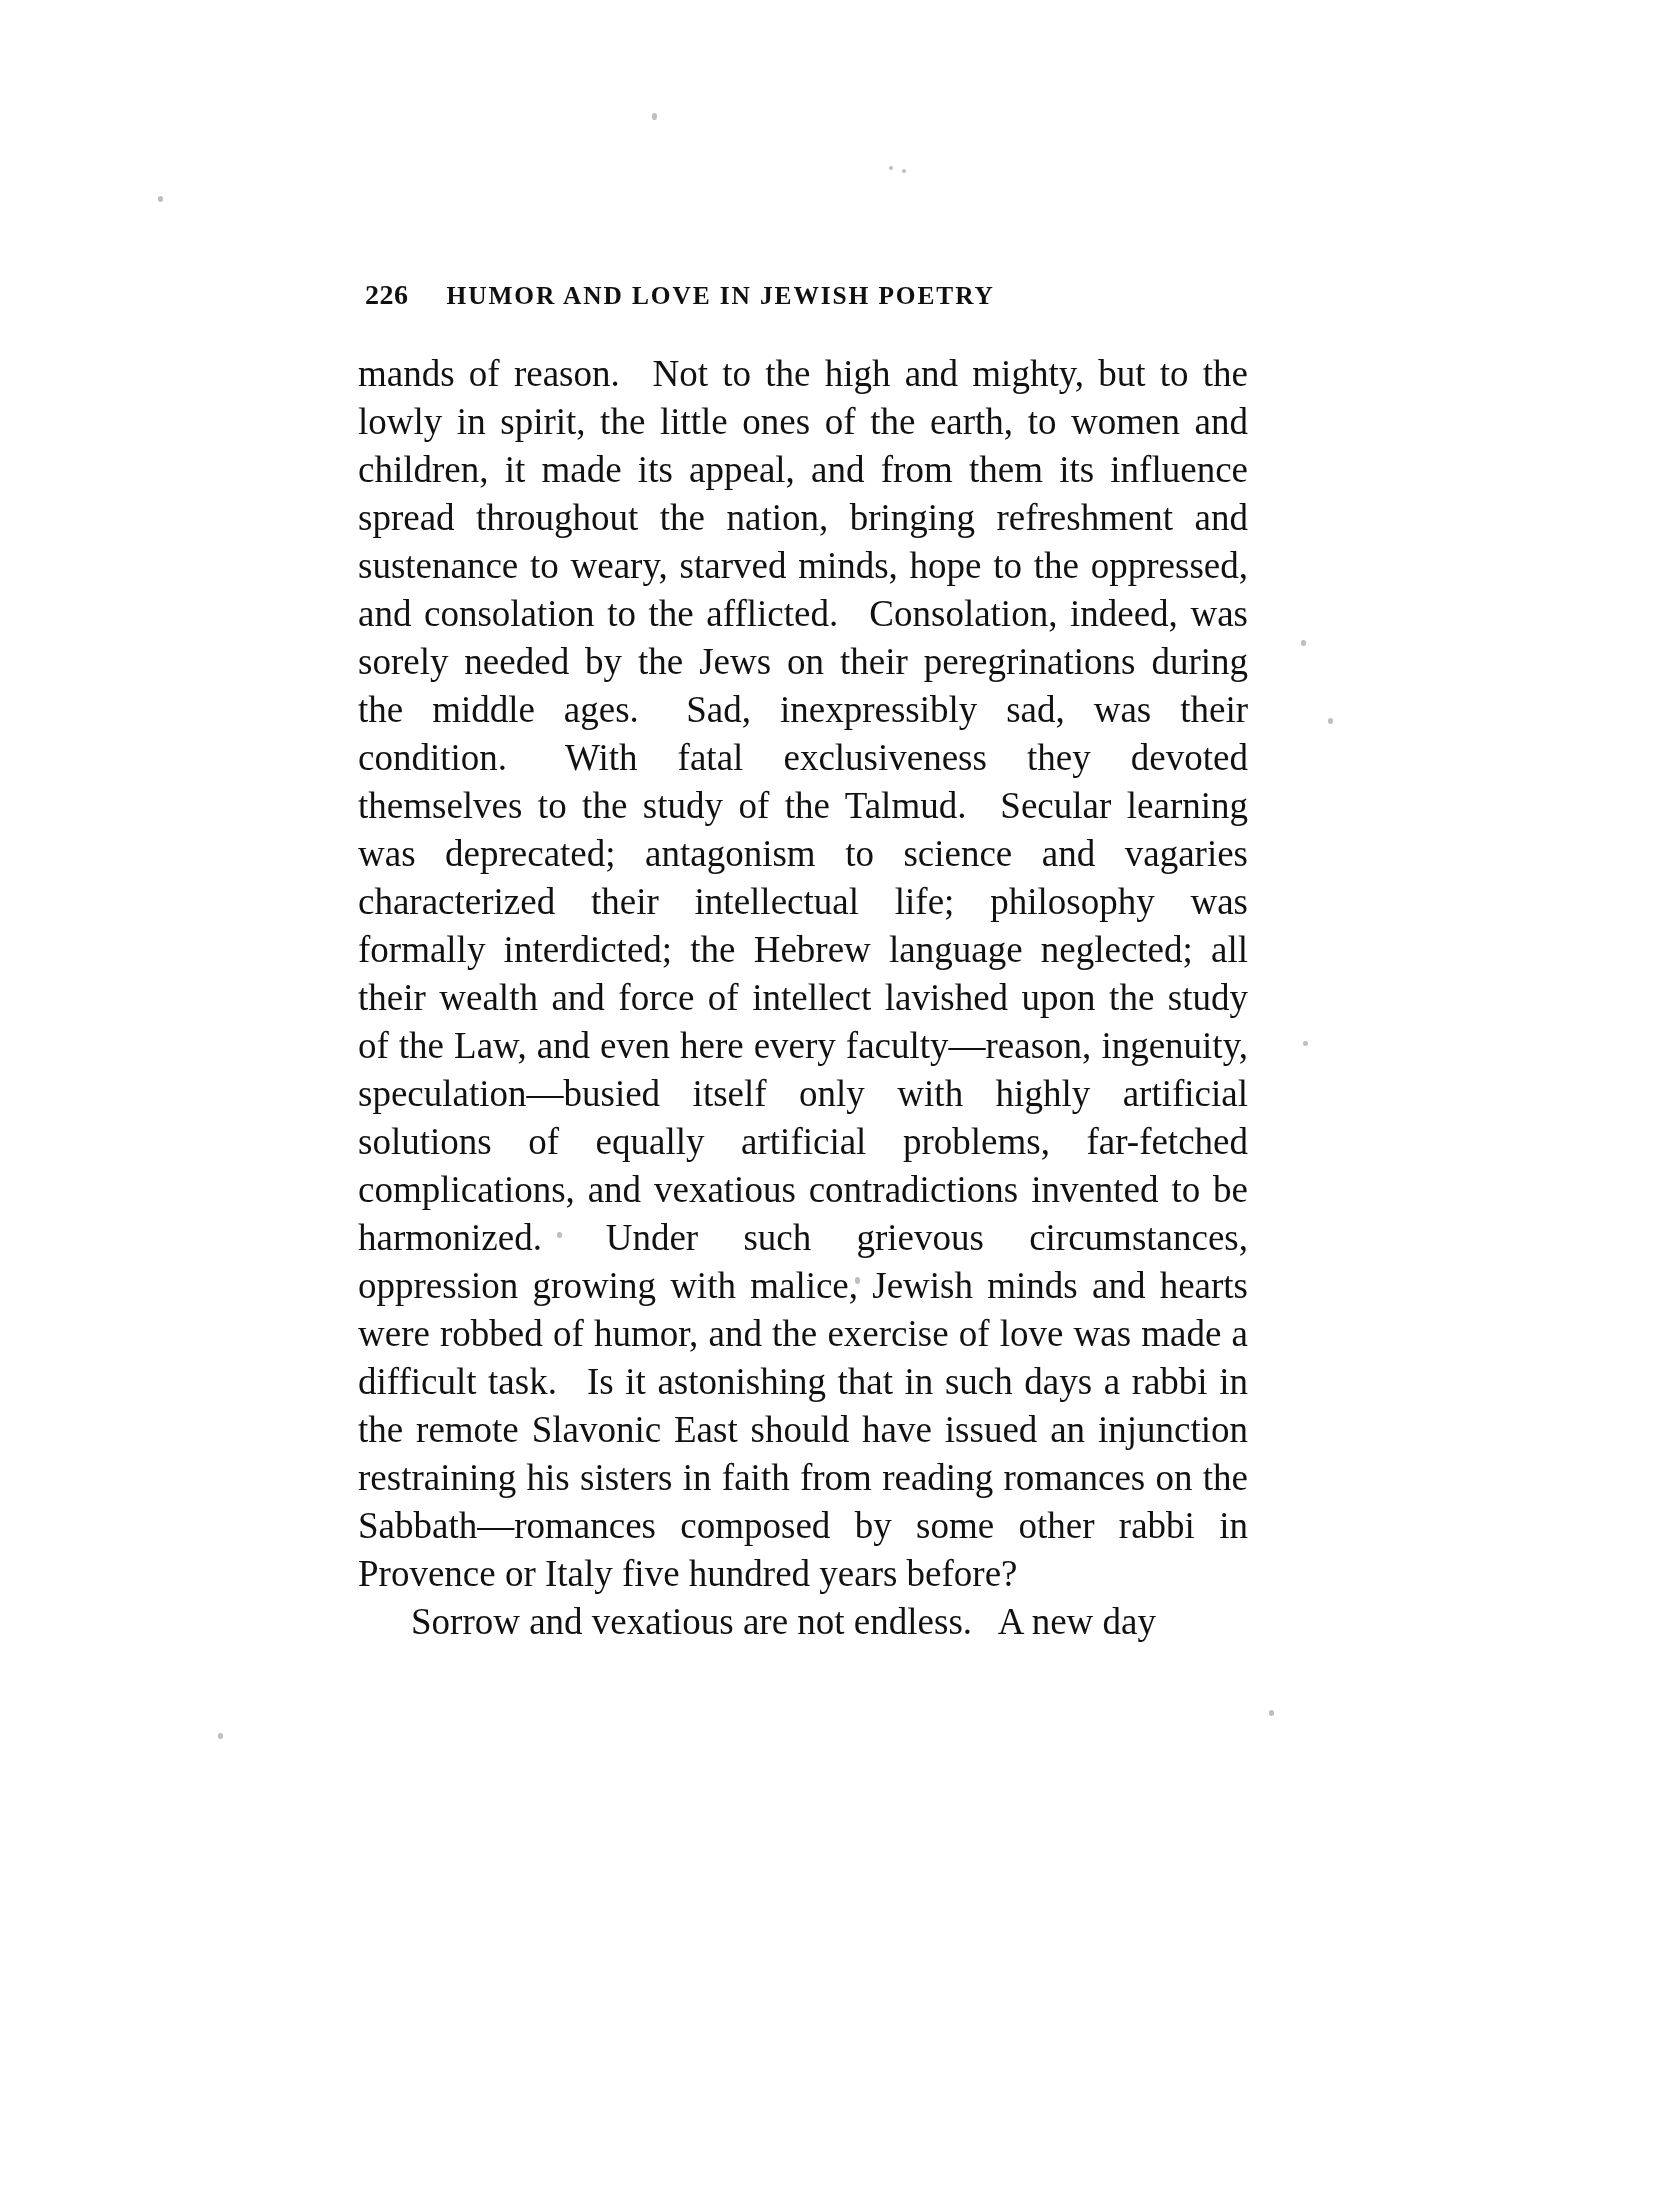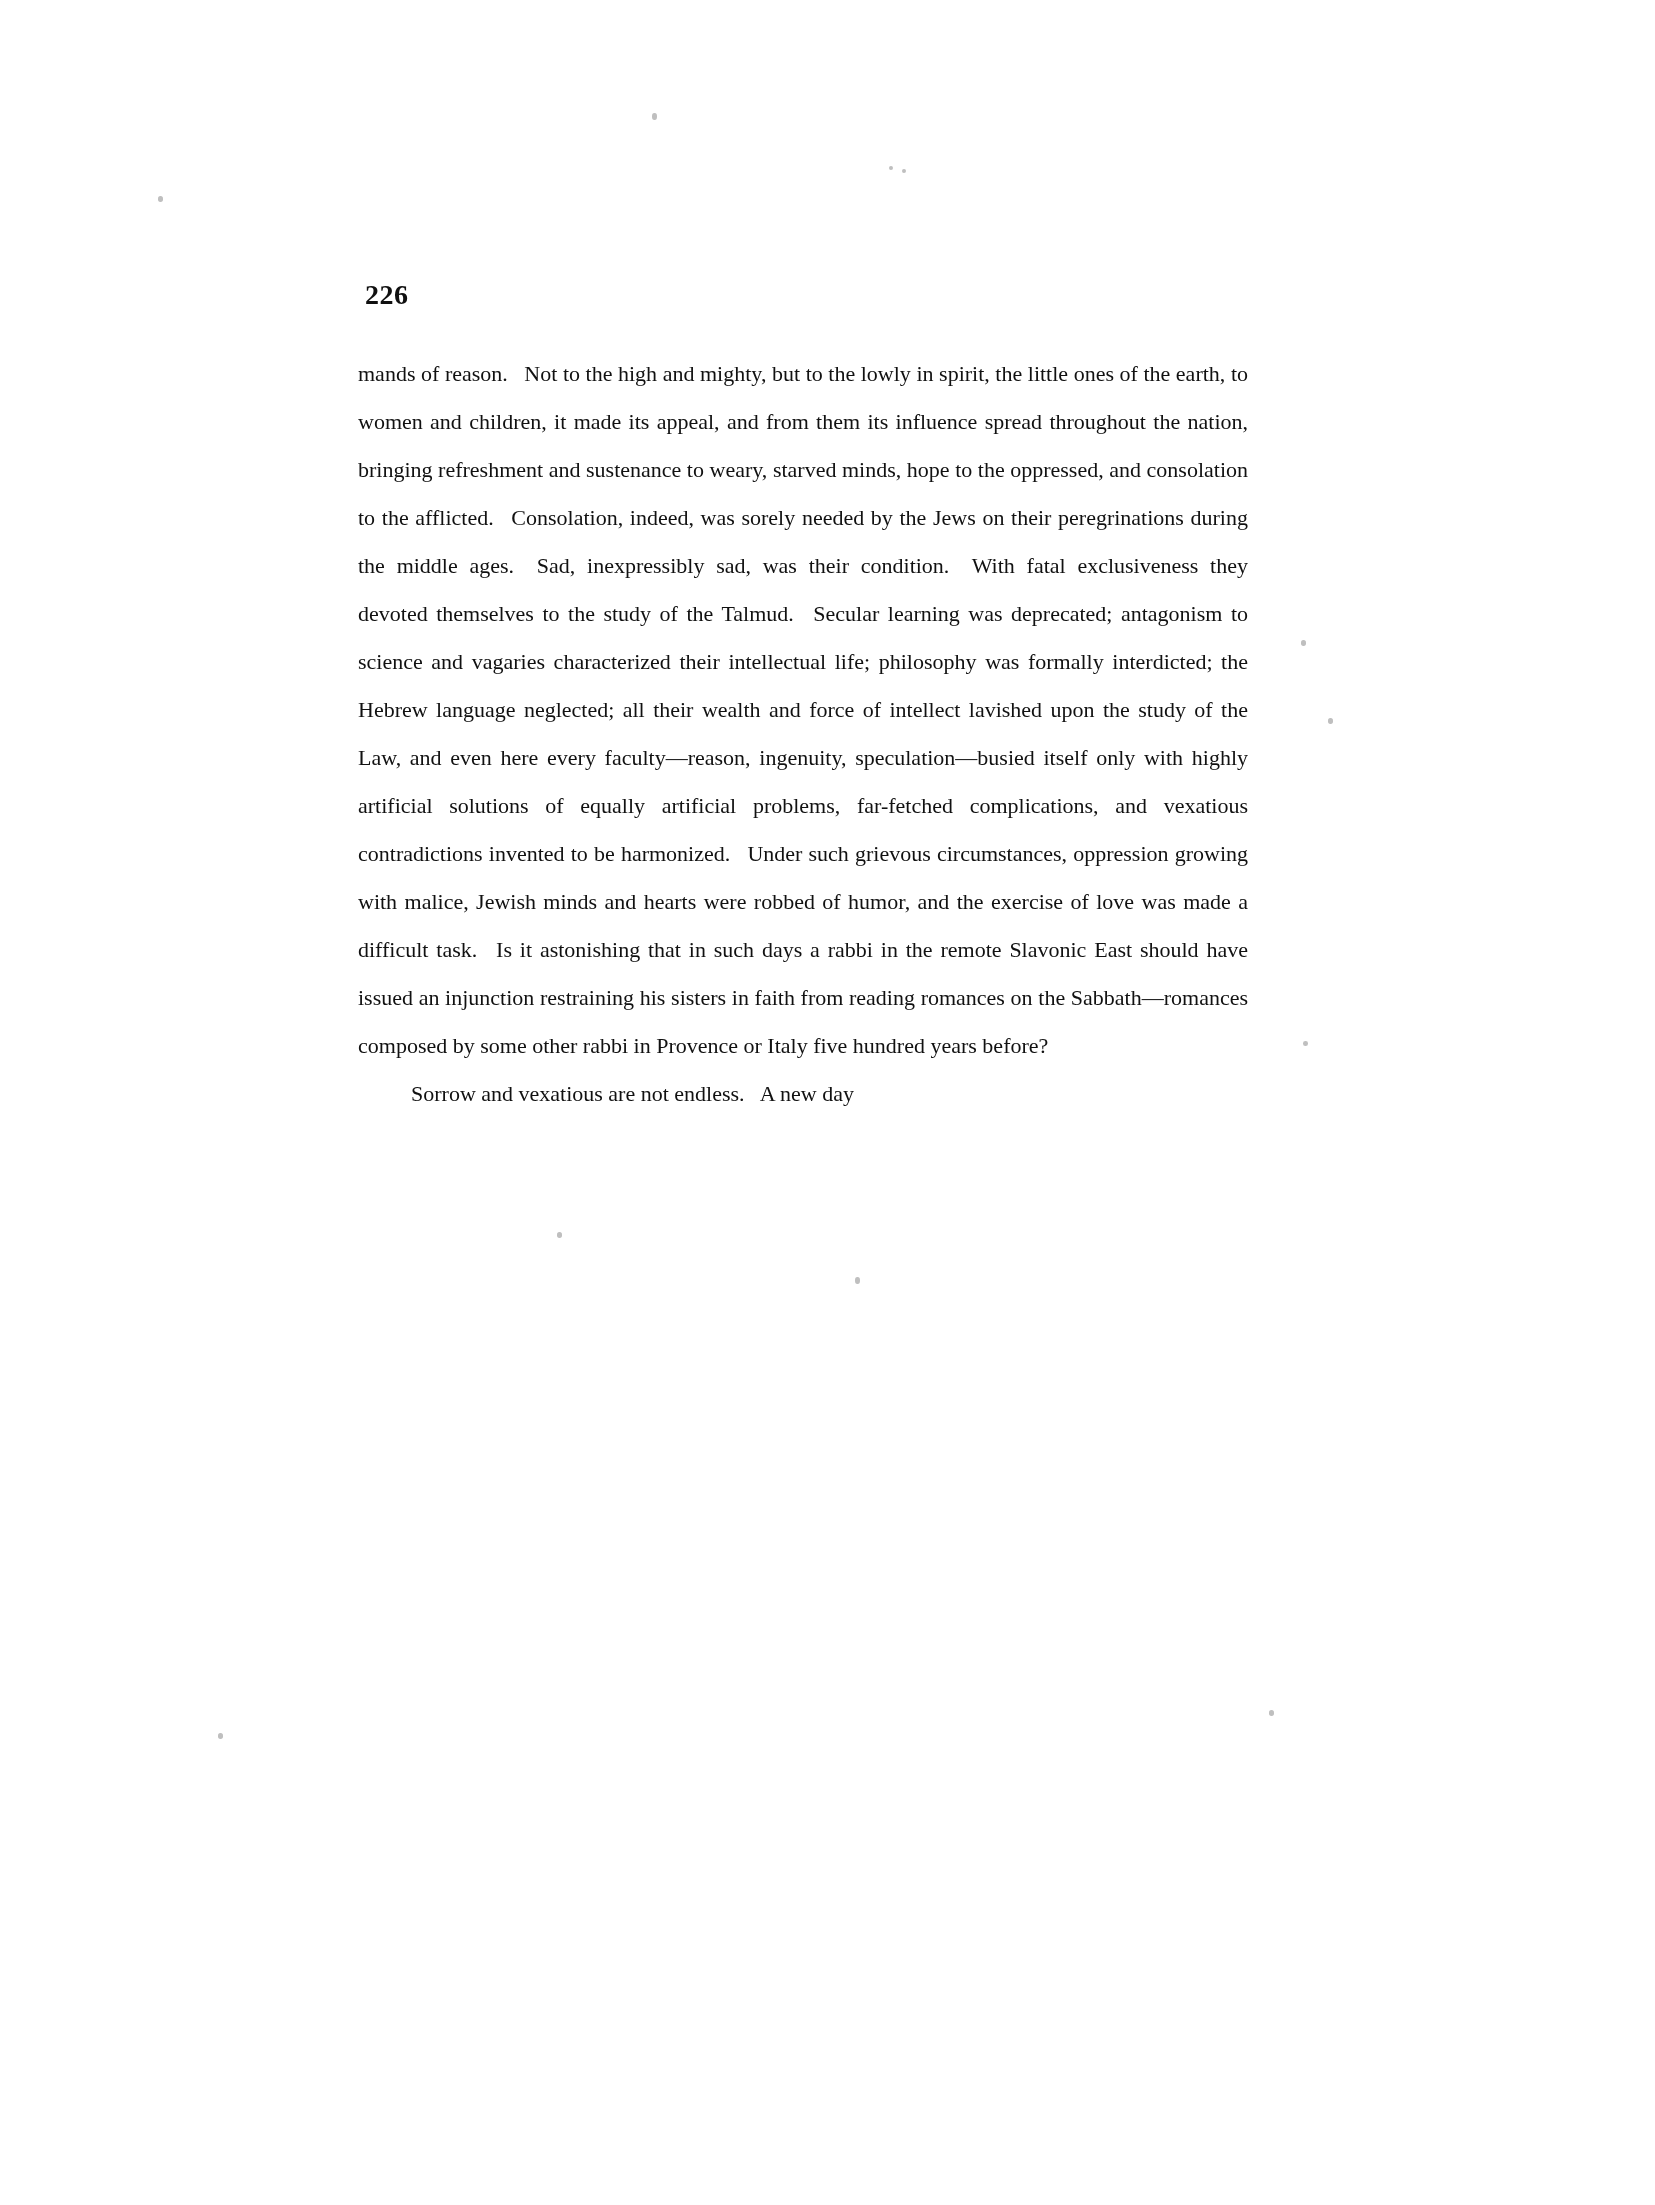--- a/index.html
+++ b/index.html
@@ -57,21 +57,21 @@
 
   .body-block {
     position: absolute;
     top: 350px;
     left: 358px;
     width: 890px;
   }
 
   .para {
     margin: 0;
-    font-size: 22px;
+    font-size: 37px;
     line-height: 48px;
     text-align: justify;
     text-justify: inter-word;
     color: #111111;
     hyphens: none;
   }
   .para.indent {
     text-indent: 53px;
   }
   .para + .para {
@@ -90,20 +90,21 @@
   <span class="speck" style="top:640px; left:1301px; width:4.7px; height:5.6px;"></span>
   <span class="speck" style="top:718px; left:1328px; width:4.7px; height:5.6px;"></span>
   <span class="speck" style="top:1041px; left:1303px; width:4.7px; height:4.7px;"></span>
   <span class="speck" style="top:1232px; left:557px; width:4.7px; height:5.6px;"></span>
   <span class="speck" style="top:1277px; left:855px; width:4.7px; height:6.6px;"></span>
   <span class="speck" style="top:1733px; left:218px; width:4.7px; height:5.6px;"></span>
   <span class="speck" style="top:1710px; left:1269px; width:4.7px; height:5.6px;"></span>
 
   <div class="running-head">
     <span class="folio">226</span>
+    <span class="head-title">HUMOR AND LOVE IN JEWISH POETRY</span>
   </div>
 
   <div class="body-block">
     <p class="para">mands of reason.  Not to the high and mighty, but to the lowly in spirit, the little ones of the earth, to women and children, it made its appeal, and from them its influence spread throughout the nation, bringing refreshment and sustenance to weary, starved minds, hope to the oppressed, and consolation to the afflicted.  Consolation, indeed, was sorely needed by the Jews on their peregrinations during the middle ages.  Sad, inexpressibly sad, was their condition.  With fatal exclusiveness they devoted themselves to the study of the Talmud.  Secular learning was deprecated; antagonism to science and vagaries characterized their intellectual life; philosophy was formally interdicted; the Hebrew language neglected; all their wealth and force of intellect lavished upon the study of the Law, and even here every faculty—reason, ingenuity, speculation—busied itself only with highly artificial solutions of equally artificial problems, far-fetched complications, and vexatious contradictions invented to be harmonized.  Under such grievous circumstances, oppression growing with malice, Jewish minds and hearts were robbed of humor, and the exercise of love was made a difficult task.  Is it astonishing that in such days a rabbi in the remote Slavonic East should have issued an injunction restraining his sisters in faith from reading romances on the Sabbath—romances composed by some other rabbi in Provence or Italy five hundred years before?</p>
     <p class="para indent">Sorrow and vexatious are not endless.  A new day</p>
   </div>
 
 </div>
 
 

